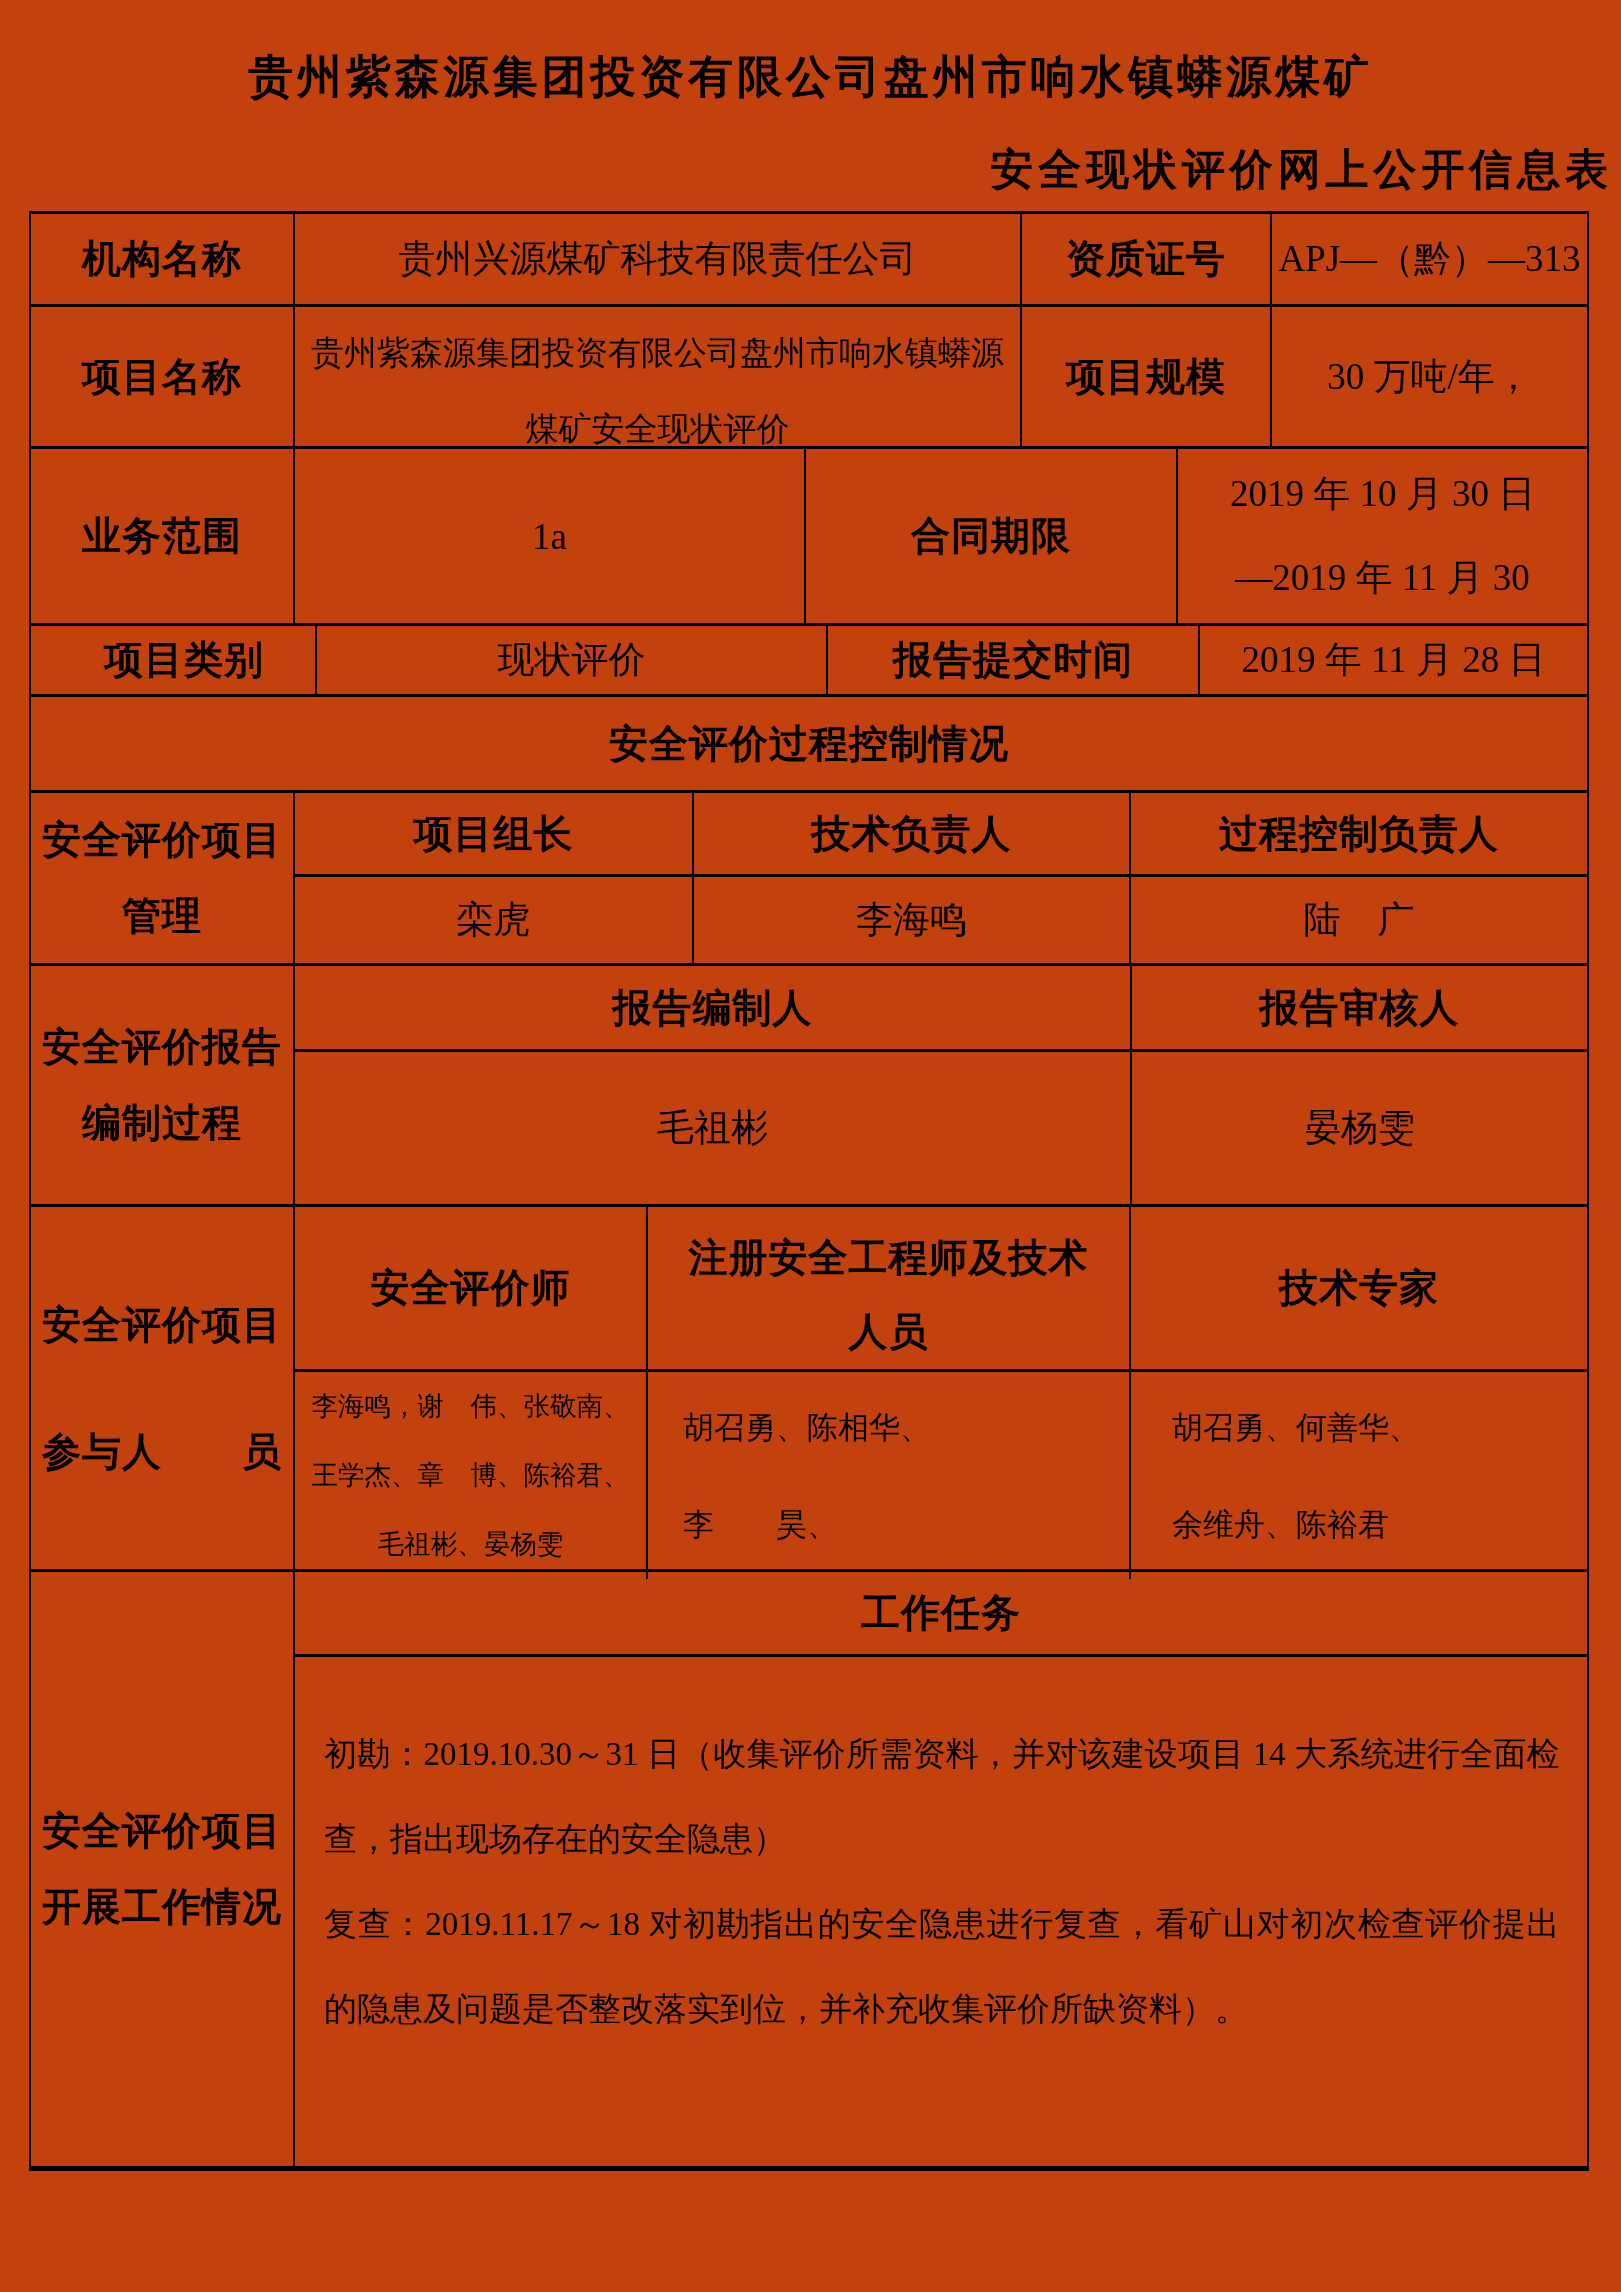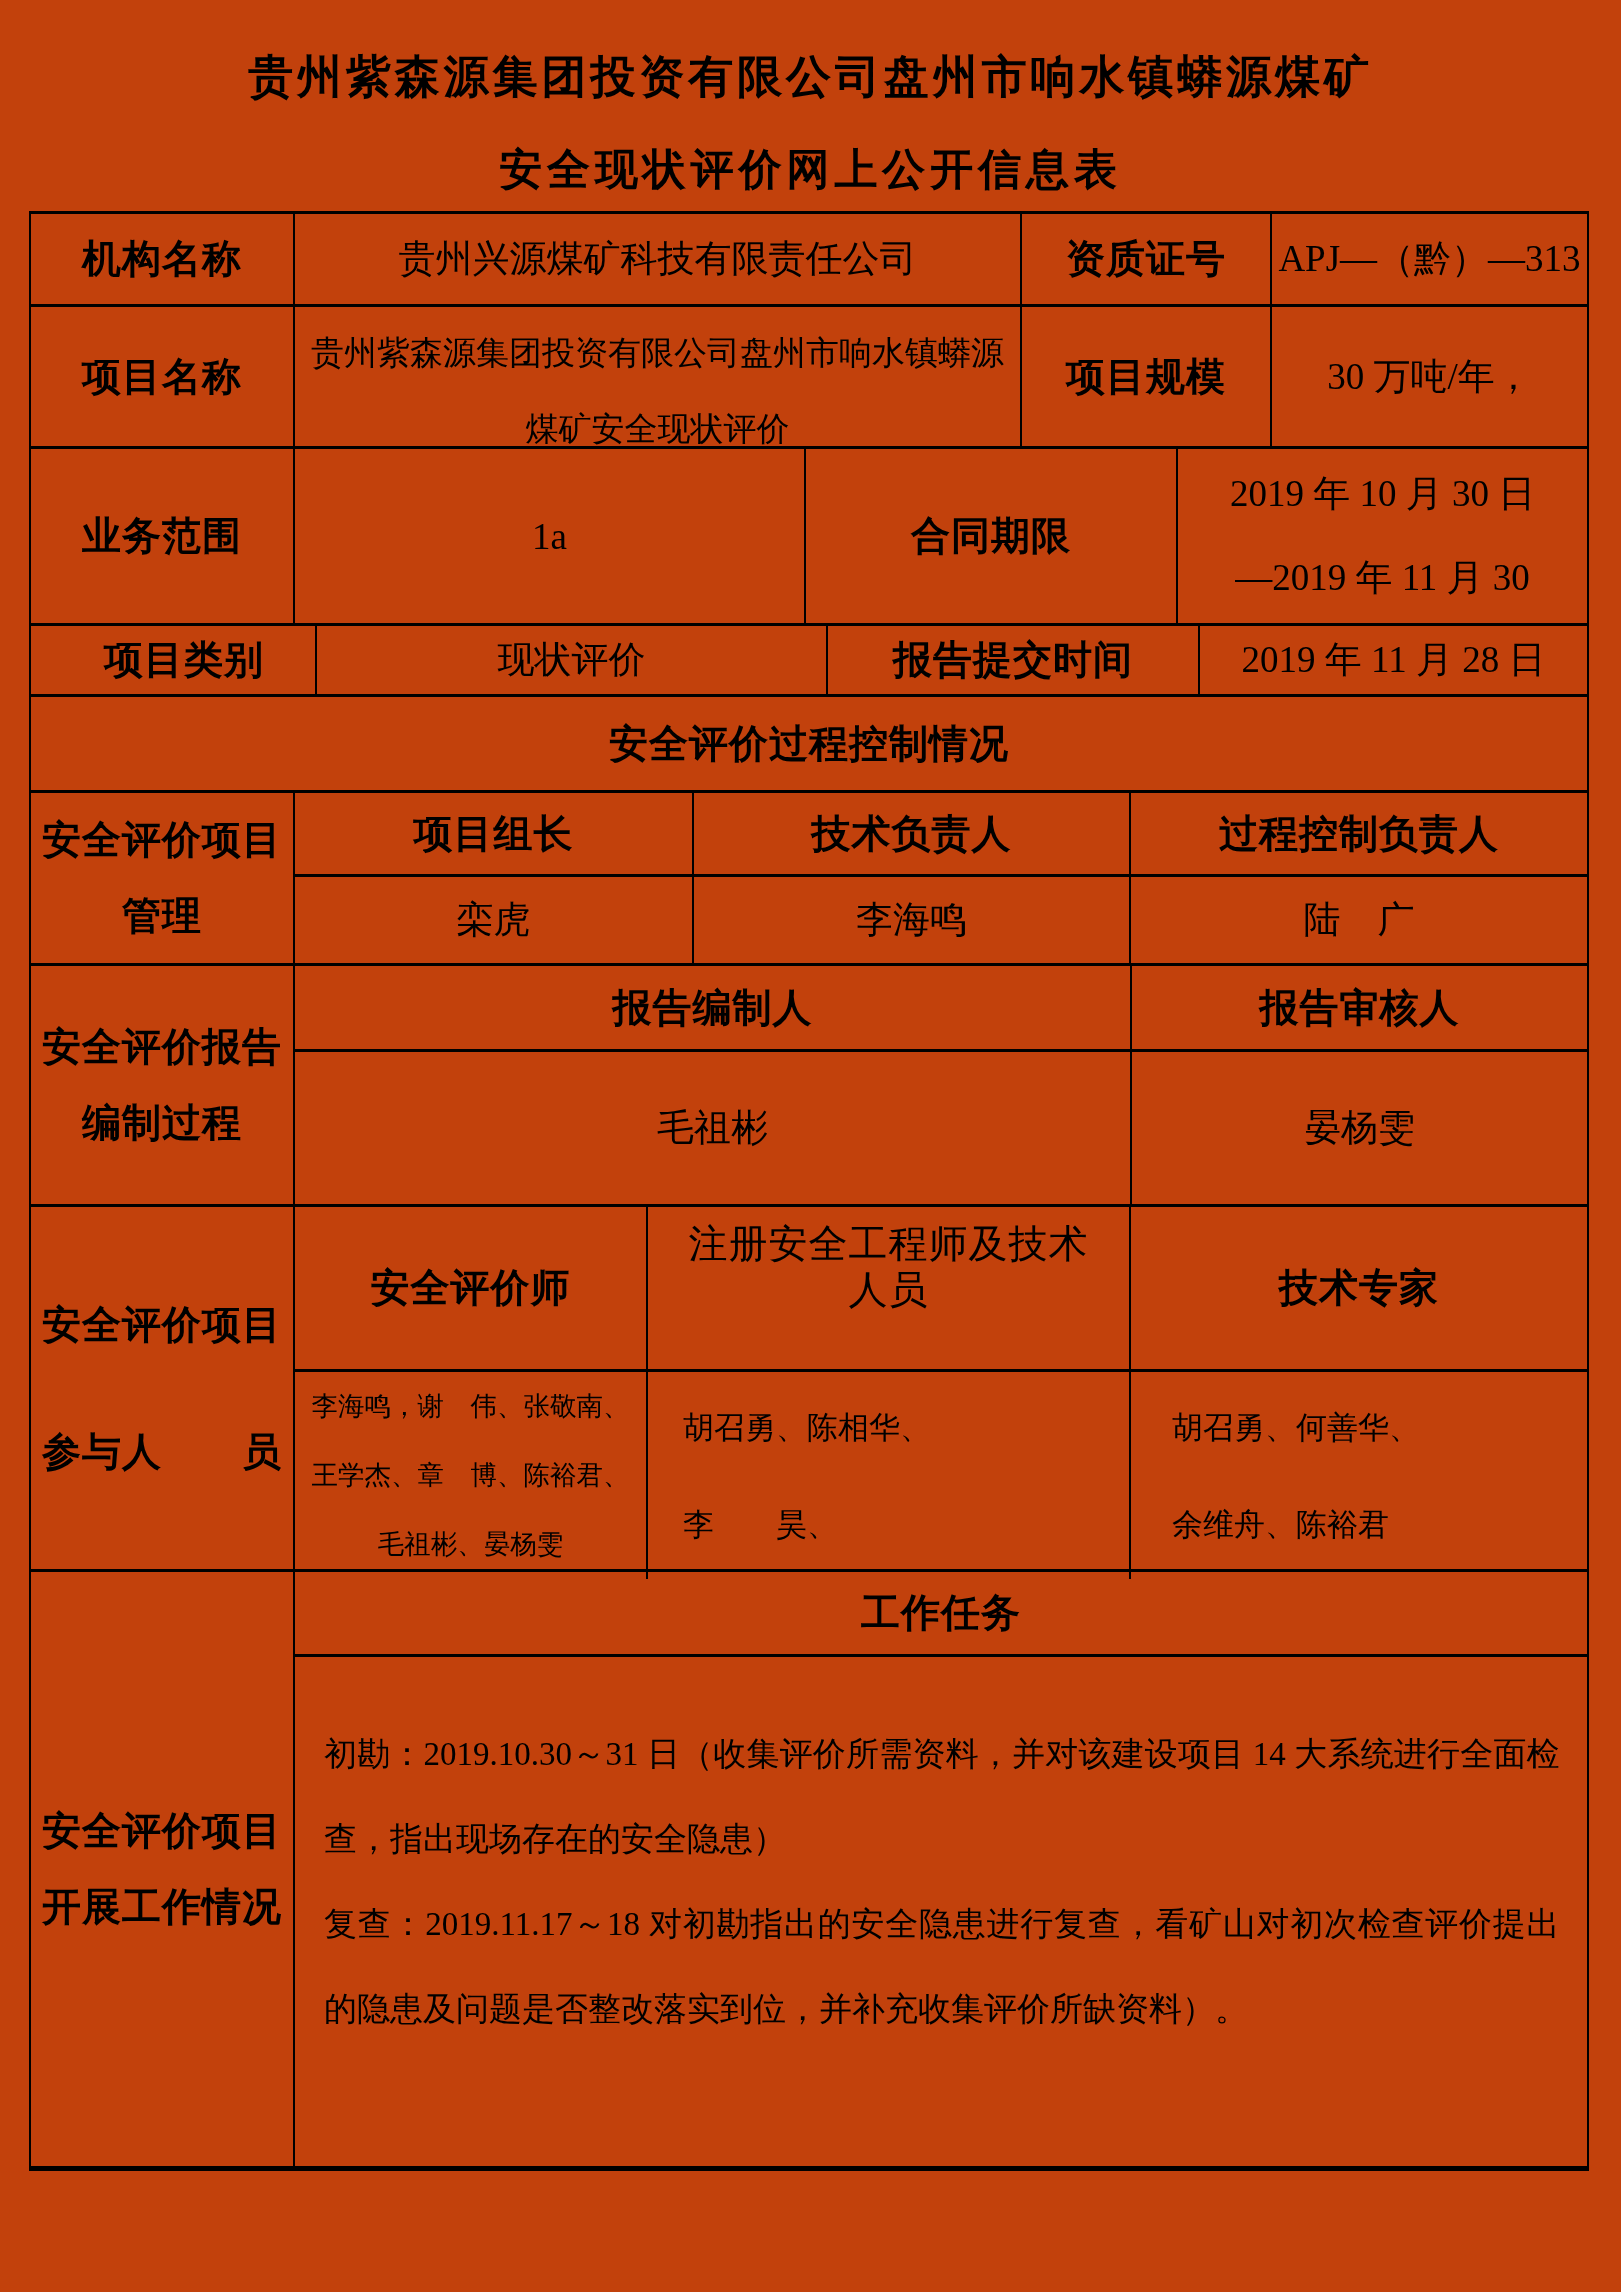--- a/index.html
+++ b/index.html
@@ -10,22 +10,22 @@
     font-family:"Liberation Serif","DejaVu Serif",serif;
     color:#000;
     overflow:hidden;
   }
   .title1{
     position:absolute;top:47px;left:0;right:0;
     text-align:center;font-size:45px;font-weight:bold;letter-spacing:3.9px;
     white-space:nowrap;
   }
   .title2{
-    position:absolute;top:141px;left:0;right:0;
-    text-align:center;font-size:43px;font-weight:bold;letter-spacing:4.9px;
+    position:absolute;top:141px;left:0;right:8px;
+    text-align:right;font-size:43px;font-weight:bold;letter-spacing:4.9px;
     white-space:nowrap;
   }
   .tbl{
     position:absolute;left:29px;top:211px;
     width:1560px;height:1960px;
     box-sizing:border-box;
     border:2.9px solid #000;border-top-width:3.9px;border-bottom-width:5.9px;
     display:flex;flex-direction:column;
   }
   .band{display:flex;flex:none;box-sizing:border-box;border-bottom:3.9px solid #000;}
@@ -40,21 +40,21 @@
   .lbl{font-weight:bold;font-size:39px;letter-spacing:1px;}
   .val{font-size:37px;}
   .sub{flex:1;display:flex;flex-direction:column;min-width:0;}
   .subrow{display:flex;flex:none;box-sizing:border-box;}
   .subrow.hdr{border-bottom:3.9px solid #000;}
   .subrow.grow2{flex:1;}
   .two-line{line-height:76px;}
   .p-label{line-height:127px;}
   .wrapval{font-size:33px;line-height:76px;padding:0 11.8px;}
   .contract{line-height:84px;font-size:37px;}
-  .eng-hdr{font-size:39px;line-height:46px;padding:0 23.5px;font-weight:normal;letter-spacing:1px;}
+  .eng-hdr{font-size:39px;line-height:74px;padding:0 23.5px;font-weight:bold;letter-spacing:1px;}
   .ev-lines{font-size:26.5px;line-height:69px;white-space:nowrap;}
   .mid-lines{font-size:31px;line-height:97px;white-space:nowrap;}
   .work-content{
     align-items:flex-start;justify-content:flex-start;
     text-align:left;padding:55px 27.4px 0 29px;
   }
   .work-content .para{
     font-size:33px;line-height:85px;text-align:justify;width:100%;
   }
 </style>

